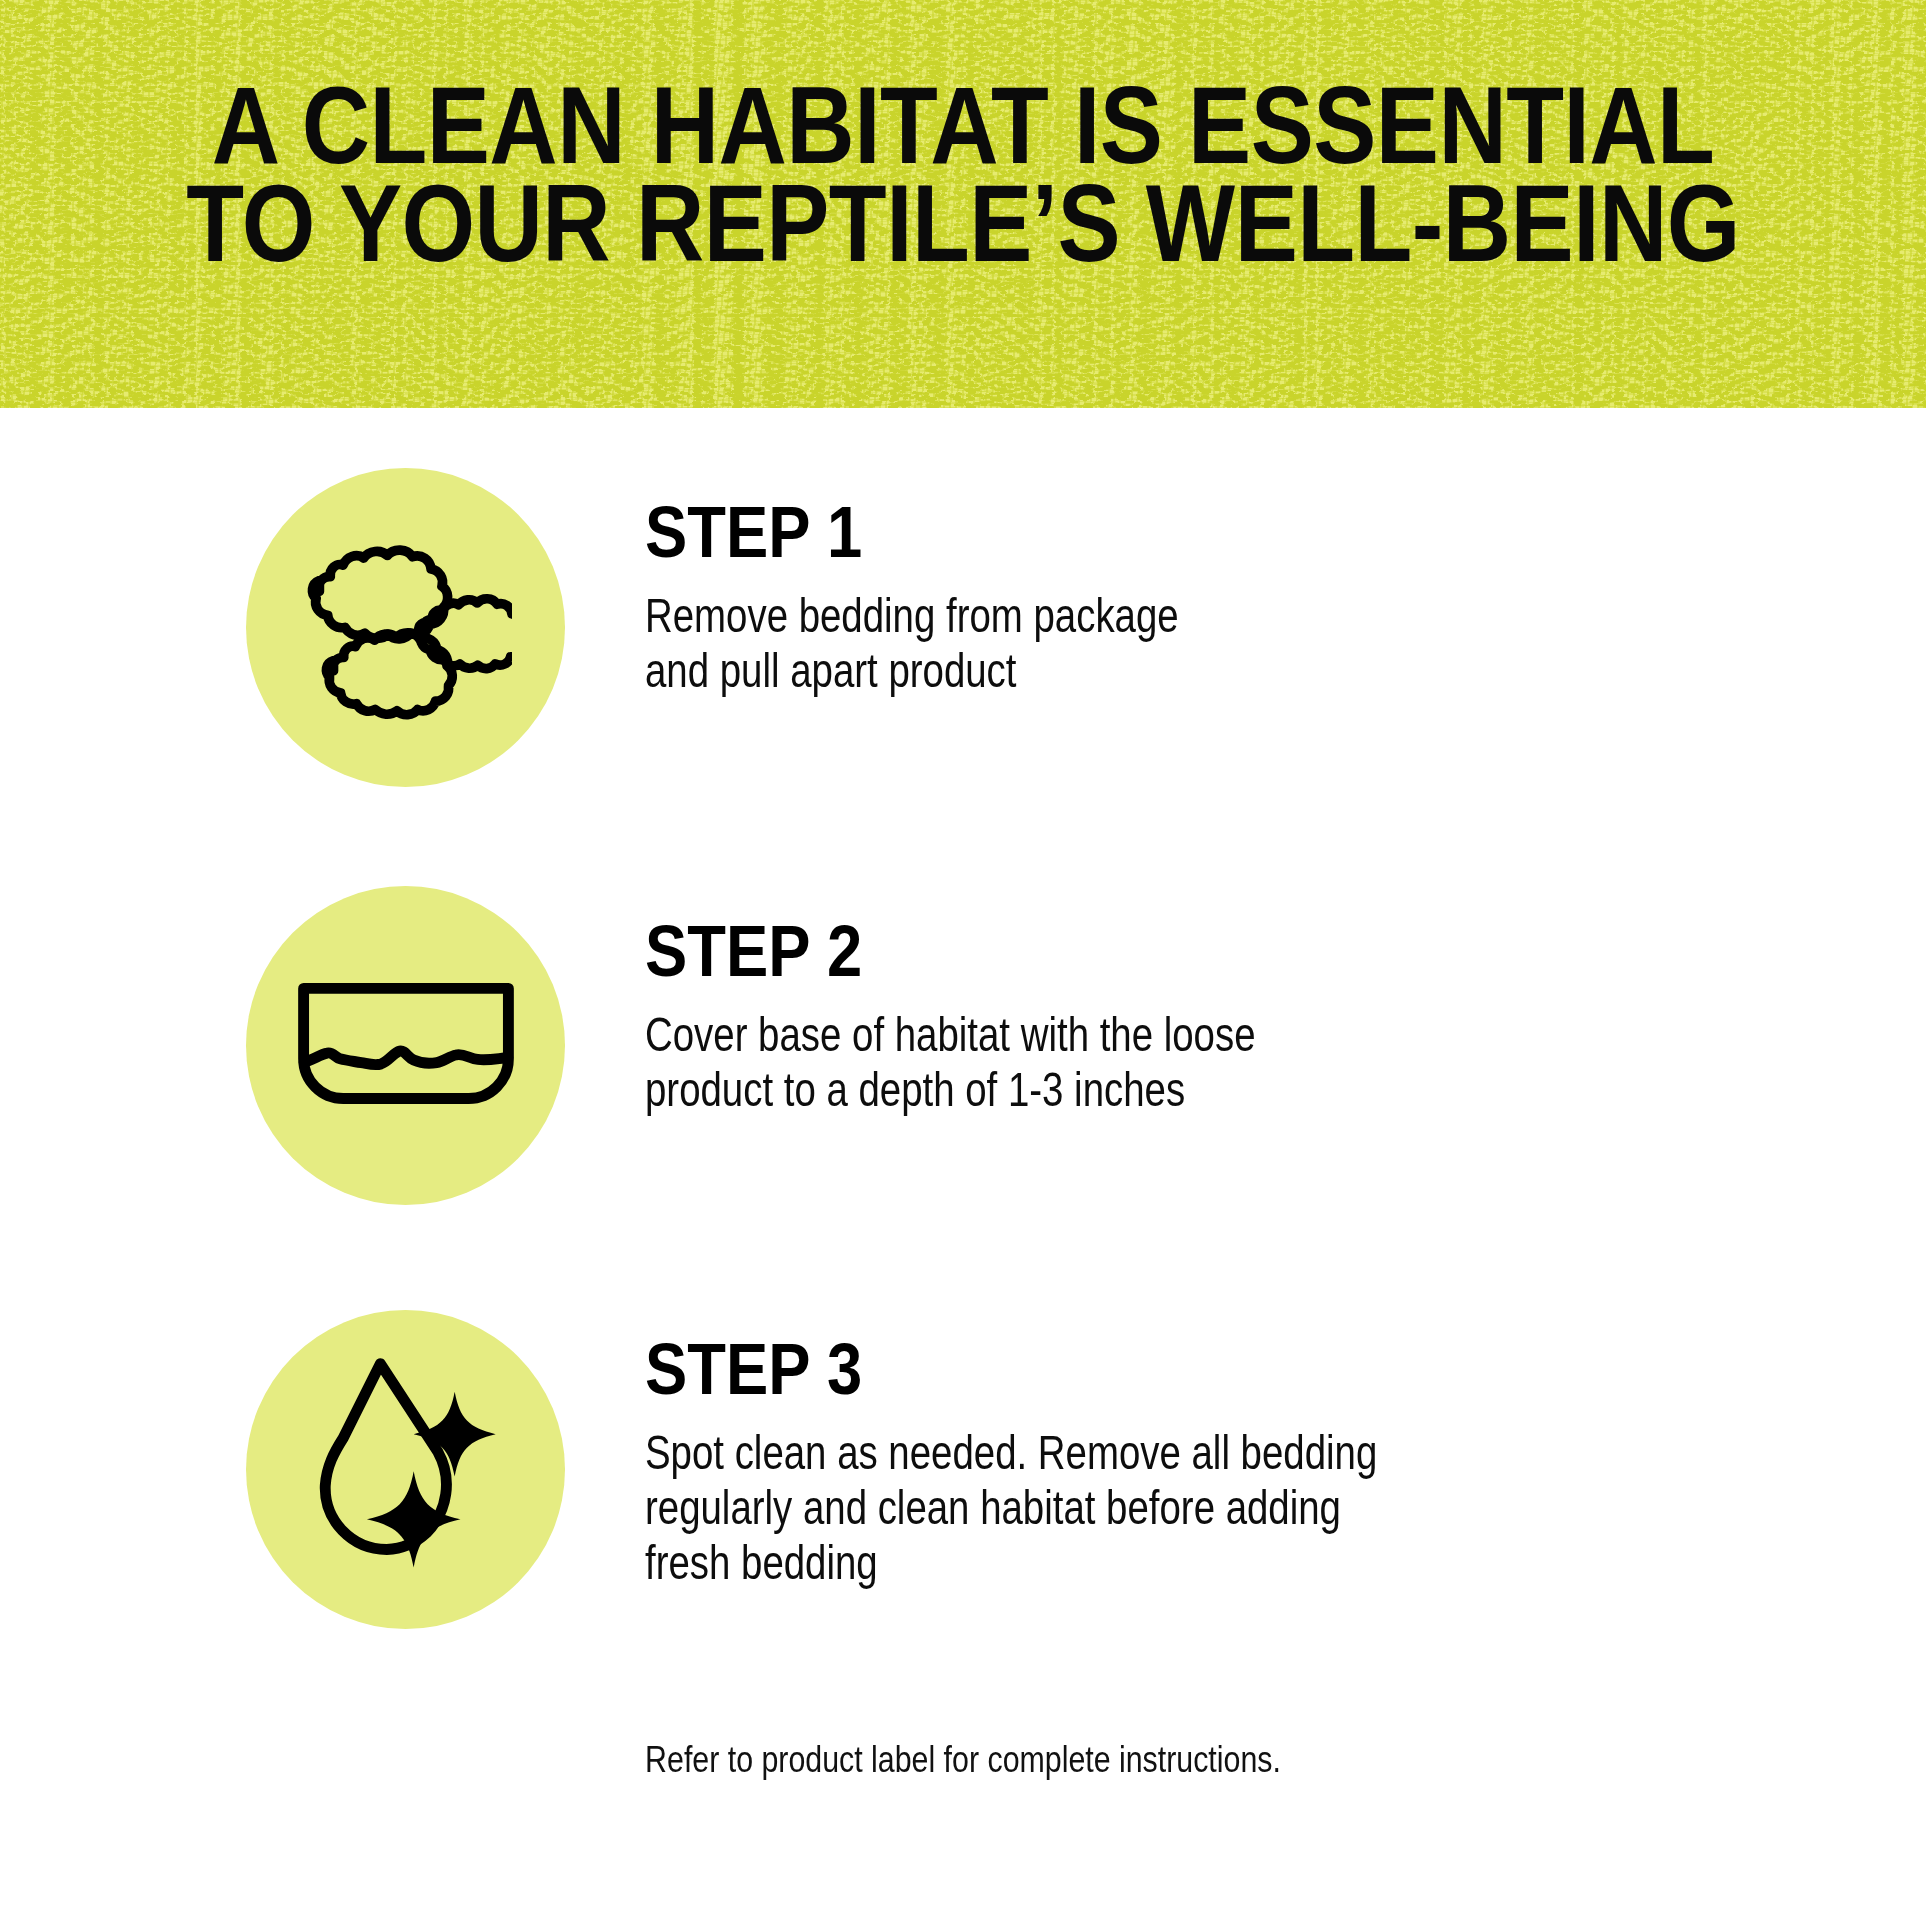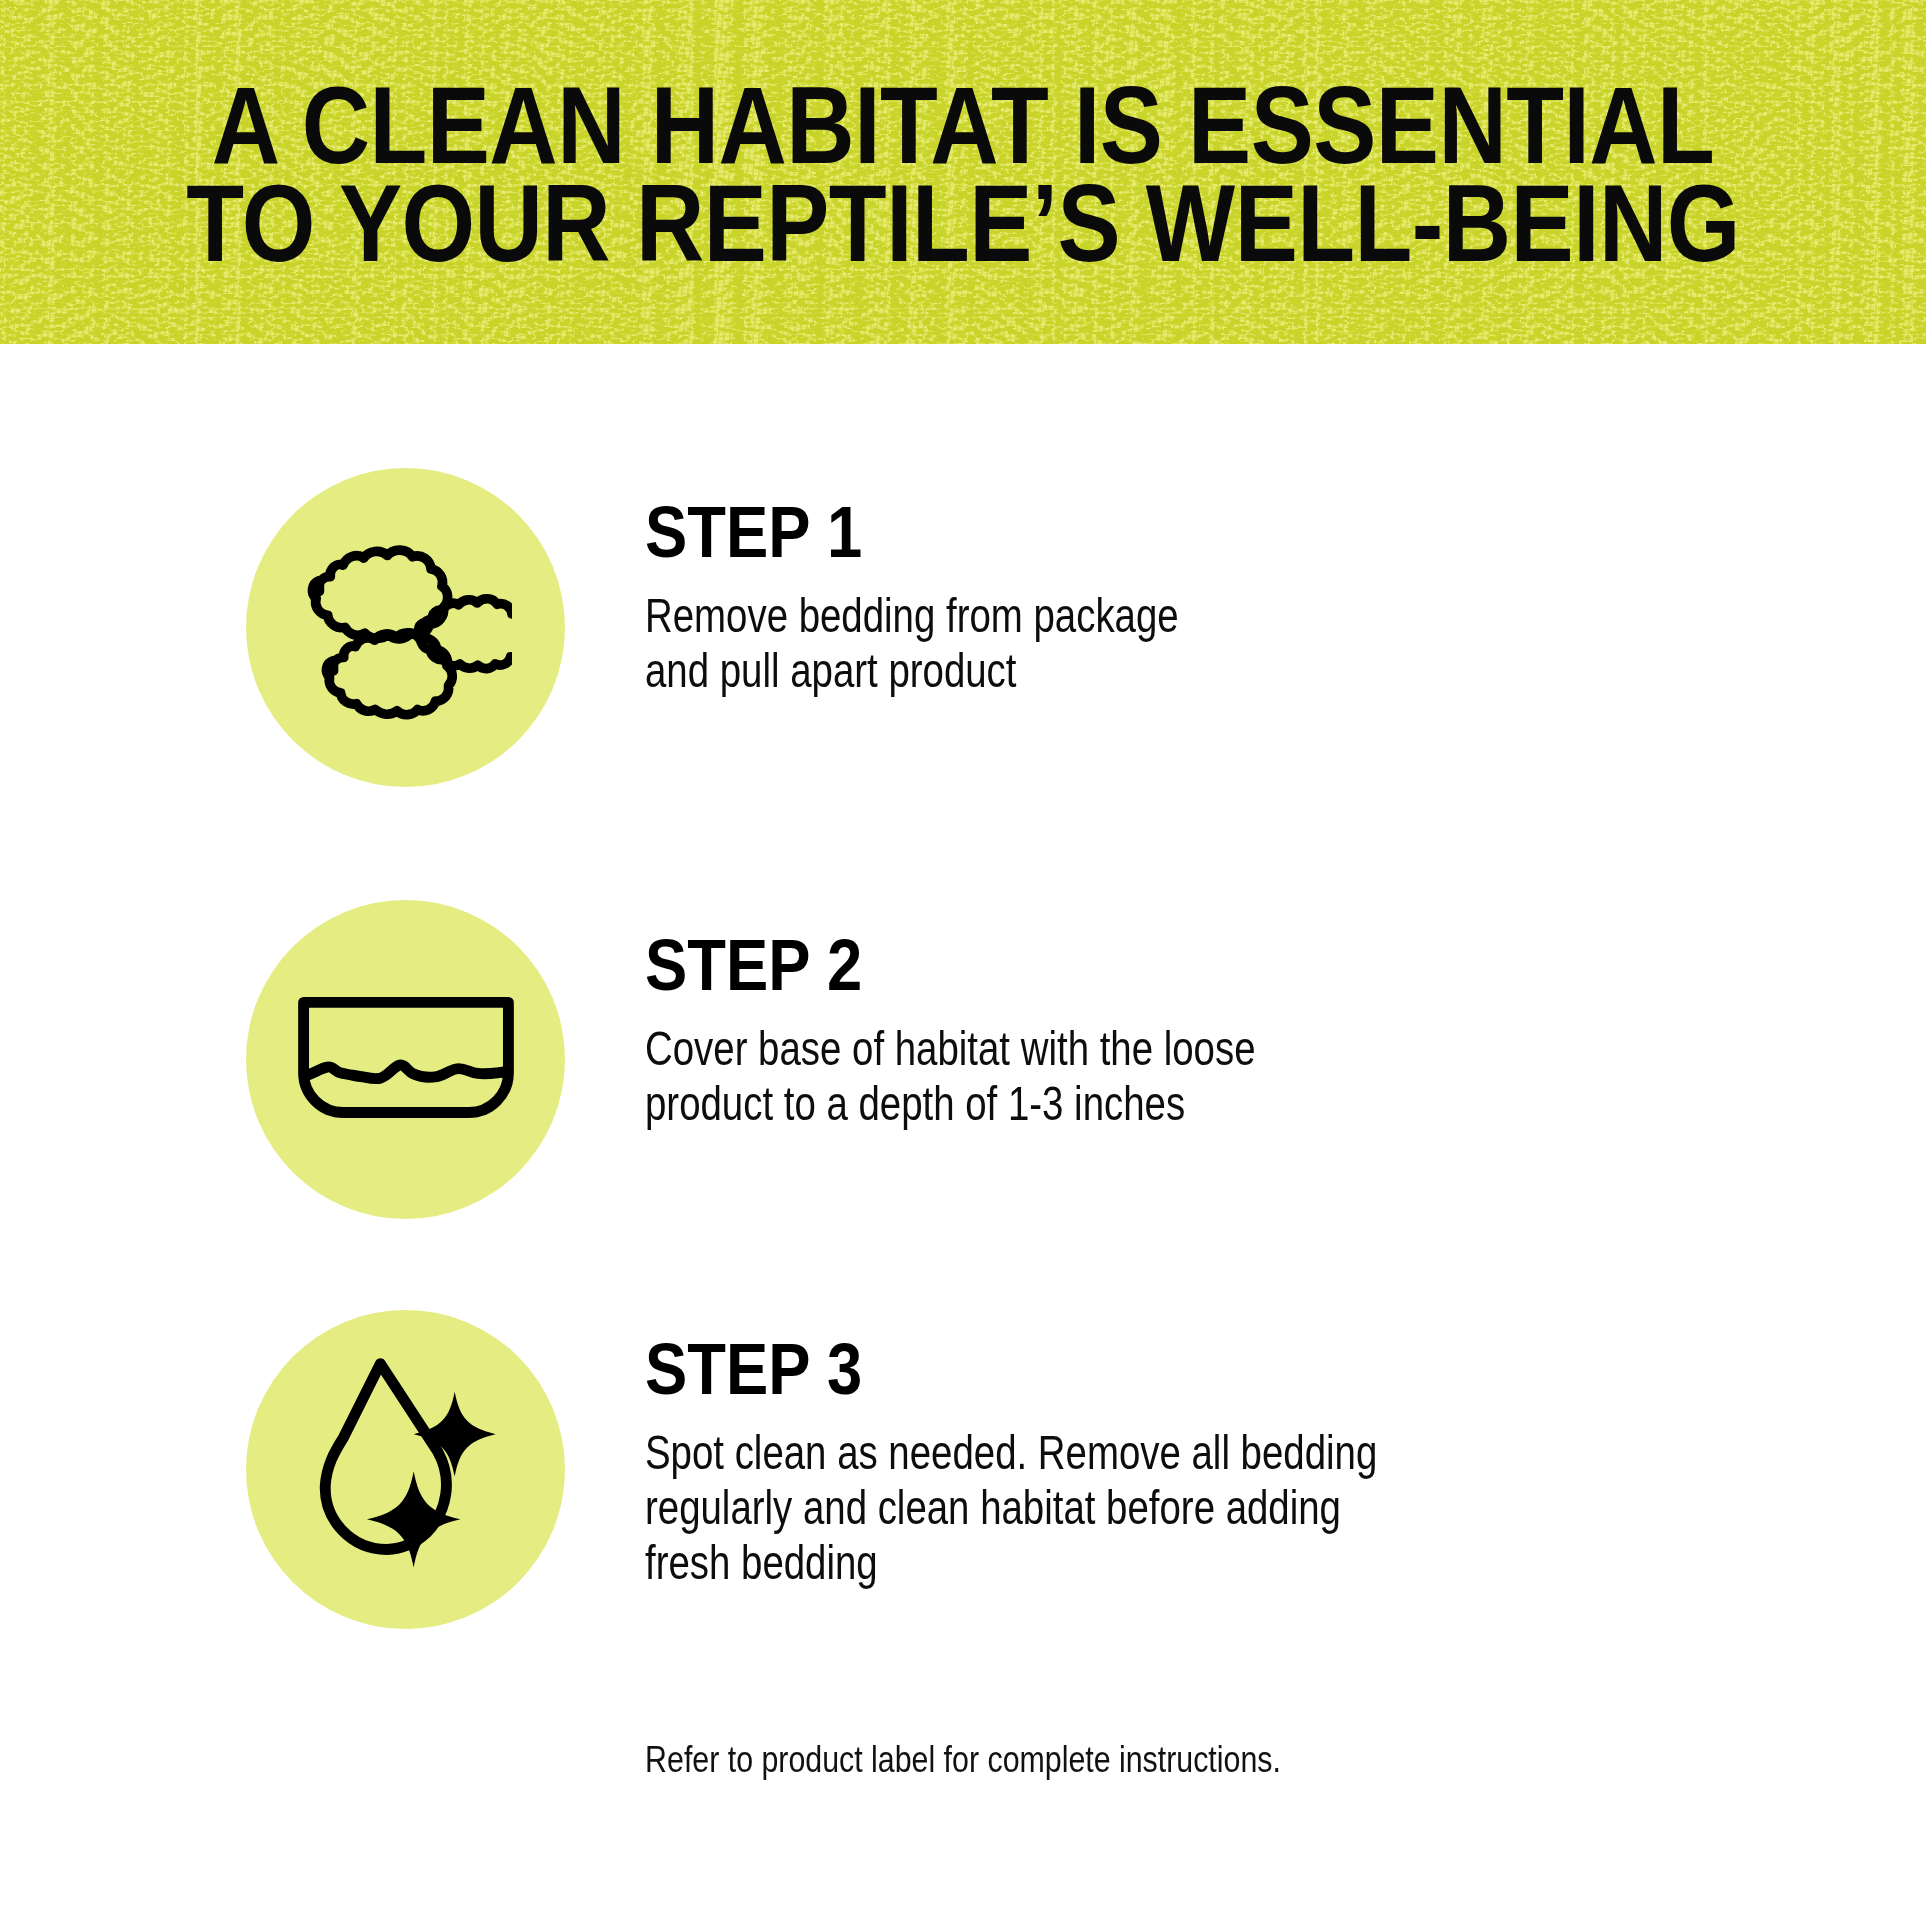--- a/index.html
+++ b/index.html
@@ -8,21 +8,21 @@
     background:#ffffff;
     font-family:"Liberation Sans", sans-serif;
     position:relative;
     overflow:hidden;
   }
 
   
   .header-band{
     position:absolute;
     left:0; top:0;
-    width:1926px; height:344px;
+    width:1926px; height:408px;
     background-color:#E3E95C;
     overflow:hidden;
   }
   
   .header-texture{
     position:absolute; inset:-26px;
     background-color:#E6EB70;
     background-image:
       radial-gradient(ellipse 7px 3.2px at 12% 9%,  #C9D42B 55%, transparent 57%),
       radial-gradient(ellipse 5.1px 2.6px  at 31% 17%, #C9D42B 55%, transparent 57%),
@@ -93,21 +93,21 @@
     left:0; top:342px;
     width:1926px;
   }
   .step-row{
     position:absolute;
     left:0;
     width:1561px;
     height:321px;
   }
   .step-row.s1{ top:126px; }
-  .step-row.s2{ top:558px; }
+  .step-row.s2{ top:544px; }
   .step-row.s3{ top:968px; }
 
   .icon-circle{
     position:absolute;
     left:246px; top:0;
     width:319px; height:319px;
     border-radius:50%;
     background:#E5EC82;
   }
   .icon-circle svg{

